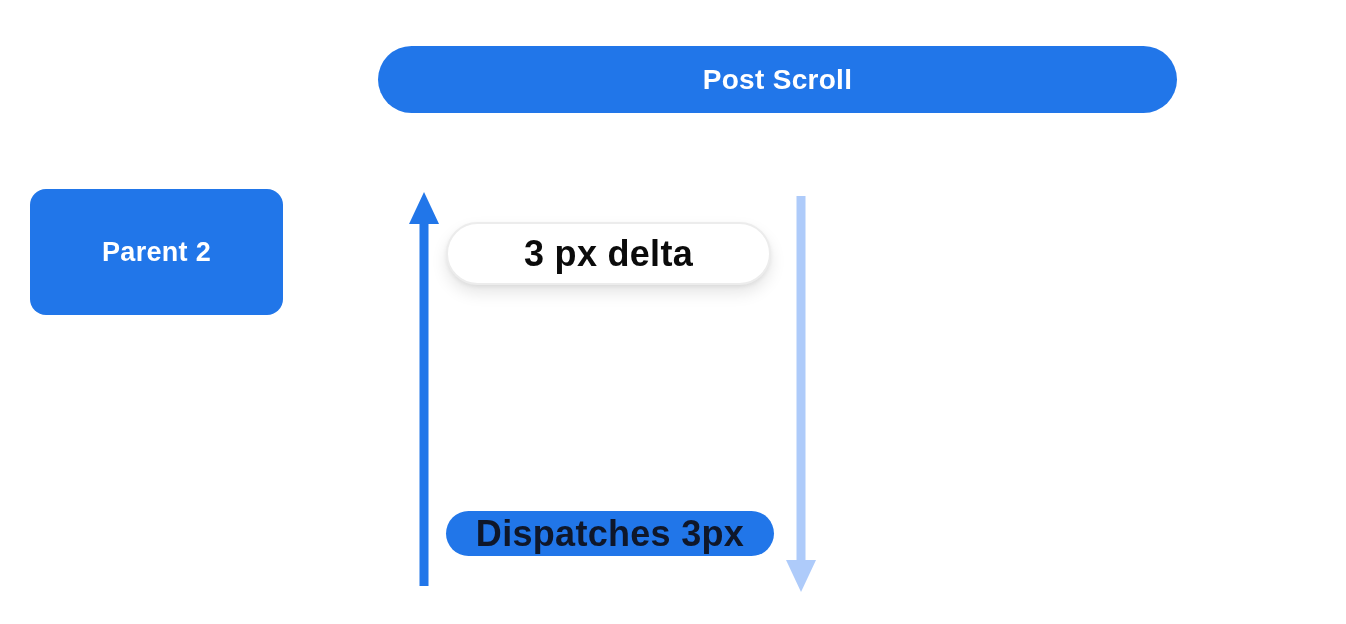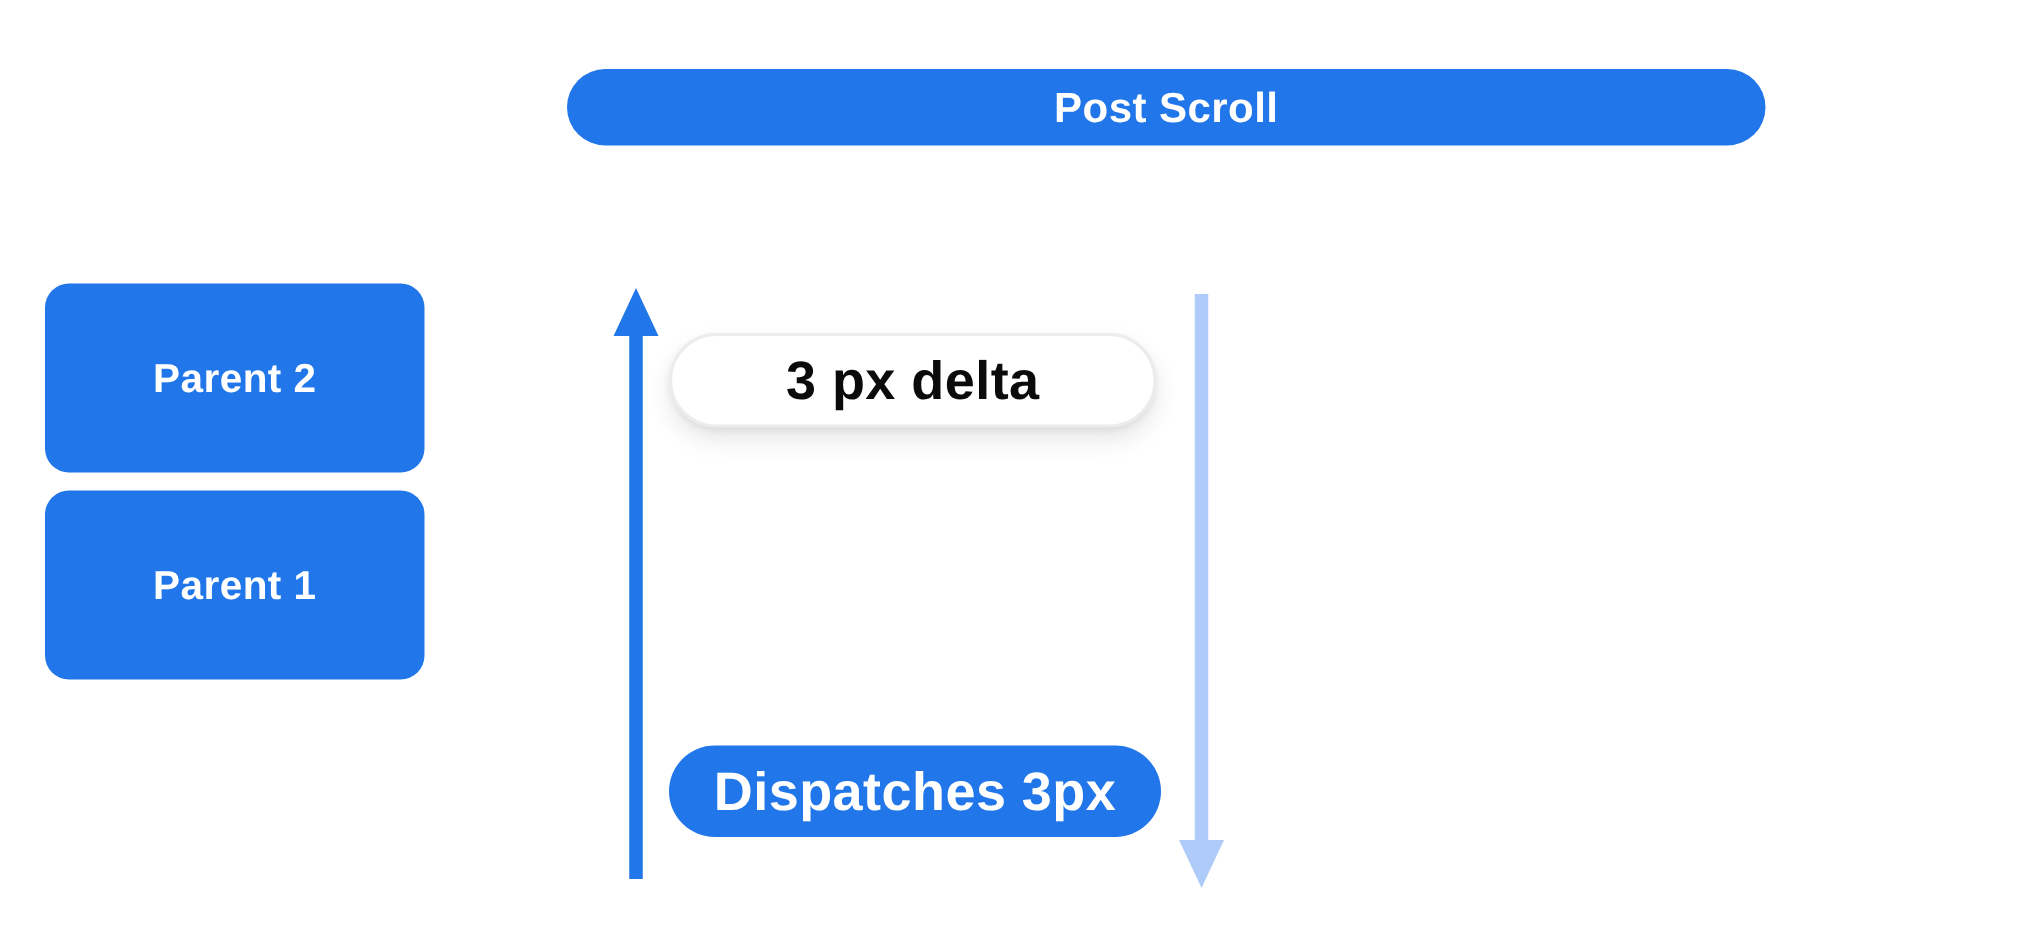--- a/index.html
+++ b/index.html
@@ -13,21 +13,21 @@
     width: 1346px;
     height: 624px;
     background: #ffffff;
     overflow: hidden;
   }
   .banner {
     position: absolute;
     left: 378px;
     top: 46px;
     width: 799px;
-    height: 51px;
+    height: 67px;
     background: #2176e9;
     border-radius: 34px;
     color: #ffffff;
     font-size: 28px;
     font-weight: 700;
     display: flex;
     align-items: center;
     justify-content: center;
     letter-spacing: 0.3px;
   }
@@ -81,41 +81,38 @@
     top: 222px;
     width: 325px;
     height: 63px;
     background: #ffffff;
     border: 2px solid #ececec;
     box-shadow: 0 8px 16px rgba(0,0,0,0.10), 0 2px 4px rgba(0,0,0,0.06);
     color: #0b0b0b;
   }
   .pill-dispatch {
     left: 446px;
-    top: 497px;
+    top: 511px;
     width: 328px;
-    height: 61px;
+    height: 45px;
     background: #2176e9;
-    color: #ffffff;
+    color: #0f172a;
   }
 </style>
 </head>
 <body>
 
 <div class="stage">
 
   <div class="banner">Post Scroll</div>
 
   <div class="box filled box-parent2">
     <span>Parent 2</span>
   </div>
 
-  <div class="box filled box-parent1">
-    <span>Parent 1</span>
-  </div>
 
 
   <svg class="arrow-svg arrow-up" width="38" height="400" viewBox="0 0 38 400">
     <line x1="19" y1="26" x2="19" y2="396" stroke-width="9" stroke="#2176e9"></line>
     <polygon points="19,2 4,34 34,34" fill="#2176e9"></polygon>
   </svg>
 
   <svg class="arrow-svg arrow-down" width="38" height="400" viewBox="0 0 38 400">
     <line x1="18" y1="2" x2="18" y2="368" stroke-width="9" stroke="#aecbfa"></line>
     <polygon points="18,398 3,366 33,366" fill="#aecbfa"></polygon>

